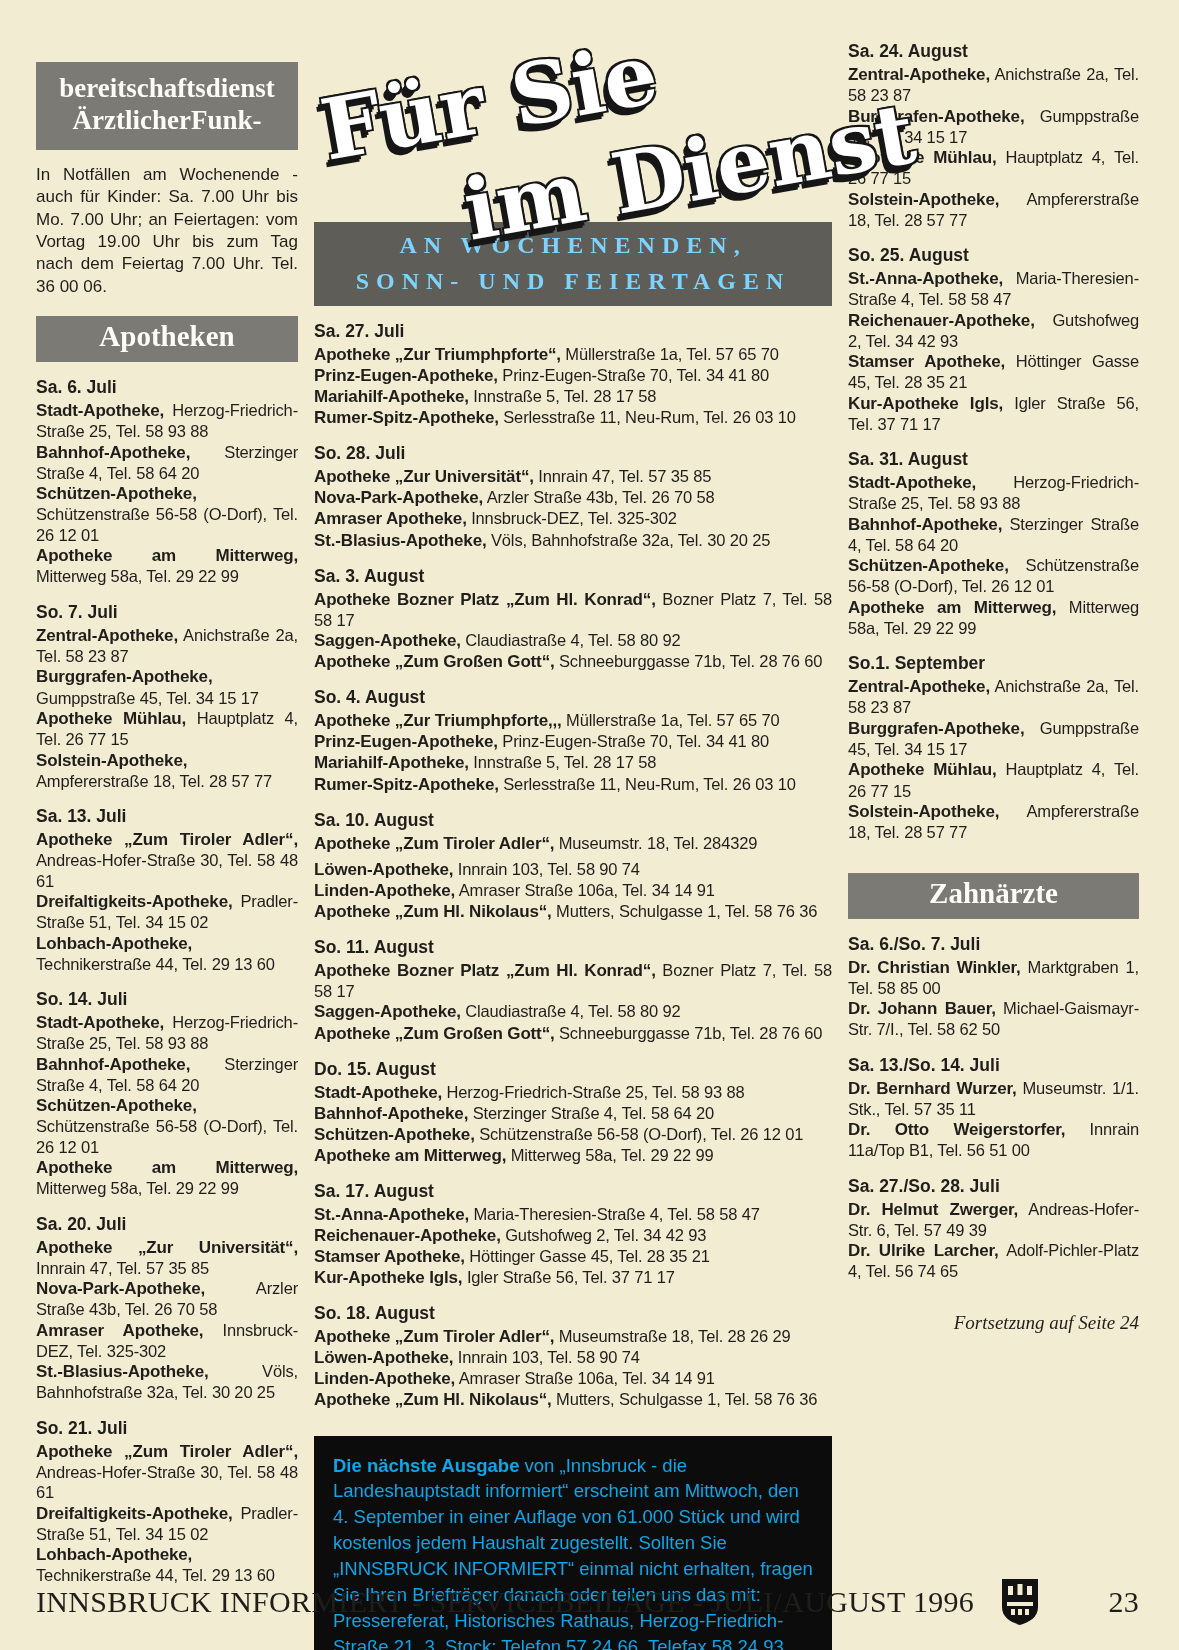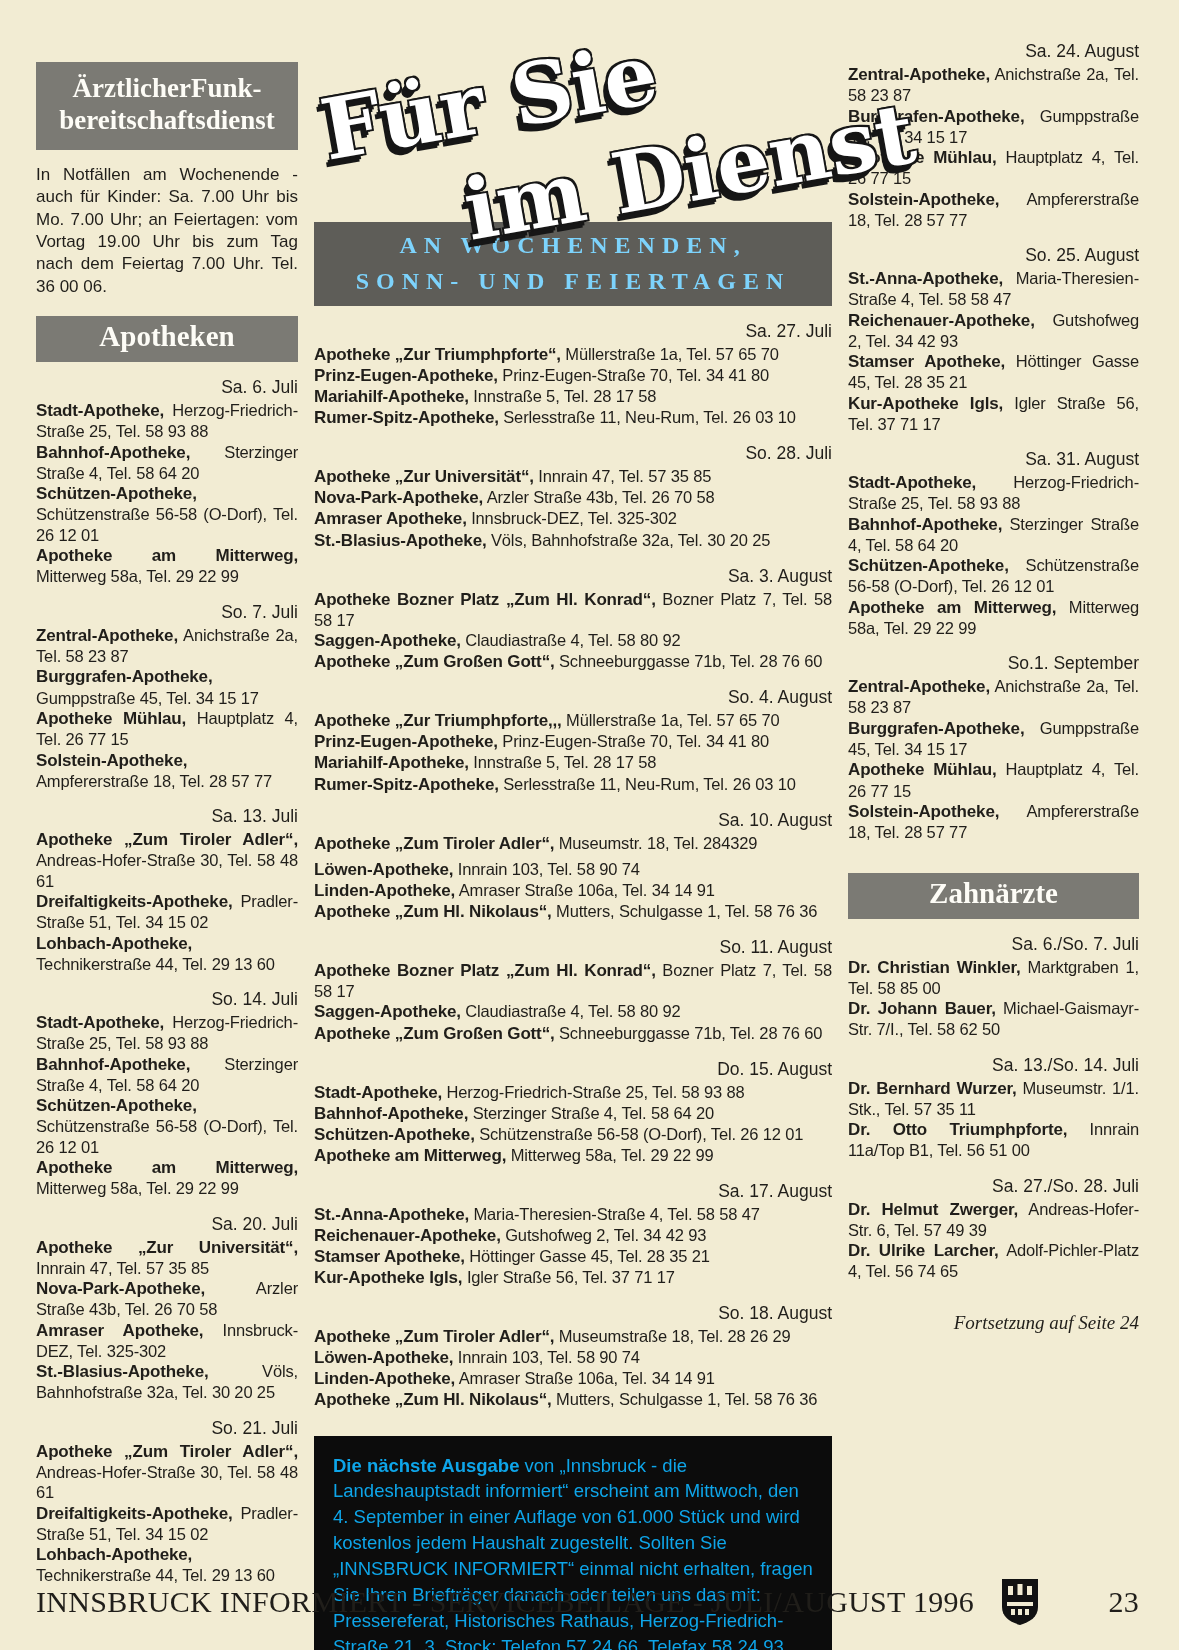--- a/index.html
+++ b/index.html
@@ -21,21 +21,21 @@
     font-family:"Liberation Serif",serif;font-weight:bold;
   }
   .funk-head{margin-top:36px;font-size:27px;line-height:1.18;padding:11px 2px 13px;}
   .apo-head{font-size:29px;padding:4px 0 9px;margin-top:18px;}
   .zahn-head{font-size:29px;padding:4px 0 9px;margin-top:30px;}
 
   .funk-body{font-size:17px;line-height:1.32;text-align:justify;margin:14px 0 0;}
 
   
   .block{margin:0 0 1px;}
-  .date{text-align:right;font-size:17.5px;font-weight:normal;margin:15px 0 2px;}
+  .date{text-align:left;font-size:17.5px;font-weight:bold;margin:15px 0 2px;}
   .date:empty{display:none;margin:0;}
   .entry{margin:0;text-align:justify;font-size:16.5px;line-height:1.24;letter-spacing:-0.15px;}
   .entry b{font-size:17px;}
 
   
   .title-art{position:relative;height:196px;}
   .t-line{
     position:absolute;white-space:nowrap;
     font-family:"DejaVu Serif",serif;font-weight:bold;color:#fff;
     transform:rotate(-10deg);
@@ -70,22 +70,22 @@
   .crest{margin-left:26px;flex:none;display:block;}
   .page-num{margin-left:auto;}
 </style>
 </head>
 <body>
 
 <div class="page">
 
   <section class="col1">
     <div class="box-head funk-head">
+      <div>bereitschaftsdienst</div>
       <div>ÄrztlicherFunk-</div>
-      <div>bereitschaftsdienst</div>
     </div>
     <p class="funk-body">In Notfällen am Wochenende - auch für Kinder: Sa. 7.00 Uhr bis Mo. 7.00 Uhr; an Feiertagen: vom Vortag 19.00 Uhr bis zum Tag nach dem Feiertag 7.00 Uhr. Tel. 36 00 06.</p>
 
     <div class="box-head apo-head">Apotheken</div>
 
     <div>
 
         <div class="block">
           <h3 class="date">Sa. 6. Juli</h3>
           <div>
@@ -393,21 +393,21 @@
               <p class="entry"><b>Dr. Johann Bauer,</b> <span>Michael-Gaismayr-Str. 7/I., Tel. 58 62 50</span></p>
             </div>
         </div>
 
         <div class="block">
           <h3 class="date">Sa. 13./So. 14. Juli</h3>
           <div>
 
               <p class="entry"><b>Dr. Bernhard Wurzer,</b> <span>Museumstr. 1/1. Stk., Tel. 57 35 11</span></p>
 
-              <p class="entry"><b>Dr. Otto Triumphpforte,</b> <span>Innrain 11a/Top B1, Tel. 56 51 00</span></p>
+              <p class="entry"><b>Dr. Otto Weigerstorfer,</b> <span>Innrain 11a/Top B1, Tel. 56 51 00</span></p>
             </div>
         </div>
 
 
         <div class="block">
           <h3 class="date">Sa. 27./So. 28. Juli</h3>
           <div>
 
               <p class="entry"><b>Dr. Helmut Zwerger,</b> <span>Andreas-Hofer-Str. 6, Tel. 57 49 39</span></p>
 

